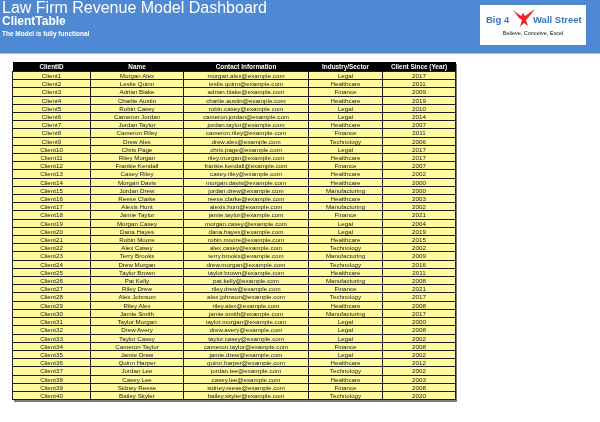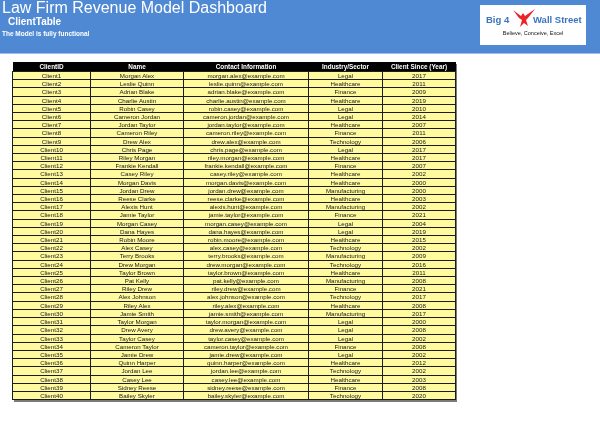--- a/index.html
+++ b/index.html
@@ -13,22 +13,22 @@
     position: absolute; left: 0; top: 0; width: 600px; height: 53px;
     background: #4f89d3;
     border-bottom: 1px solid #9fbde6;
   }
   .title {
     position: absolute; left: 2px; top: 0px;
     color: #ffffff; font-weight: normal; font-size: 16px; line-height: 15px;
     white-space: nowrap;
   }
   .subtitle {
-    position: absolute; left: 8px; top: 14px;
-    color: #ffffff; font-weight: bold; font-size: 10px; line-height: 15px;
+    position: absolute; left: 2px; top: 14px;
+    color: #ffffff; font-weight: bold; font-size: 12px; line-height: 15px;
   }
   .tagline {
     position: absolute; left: 2px; top: 30px;
     color: #ffffff; font-weight: bold; font-size: 6.5px; line-height: 8px;
   }
   .logo {
     position: absolute; left: 480px; top: 5px; width: 106px; height: 40px;
     background: #ffffff;
   }
   .logo-left {

